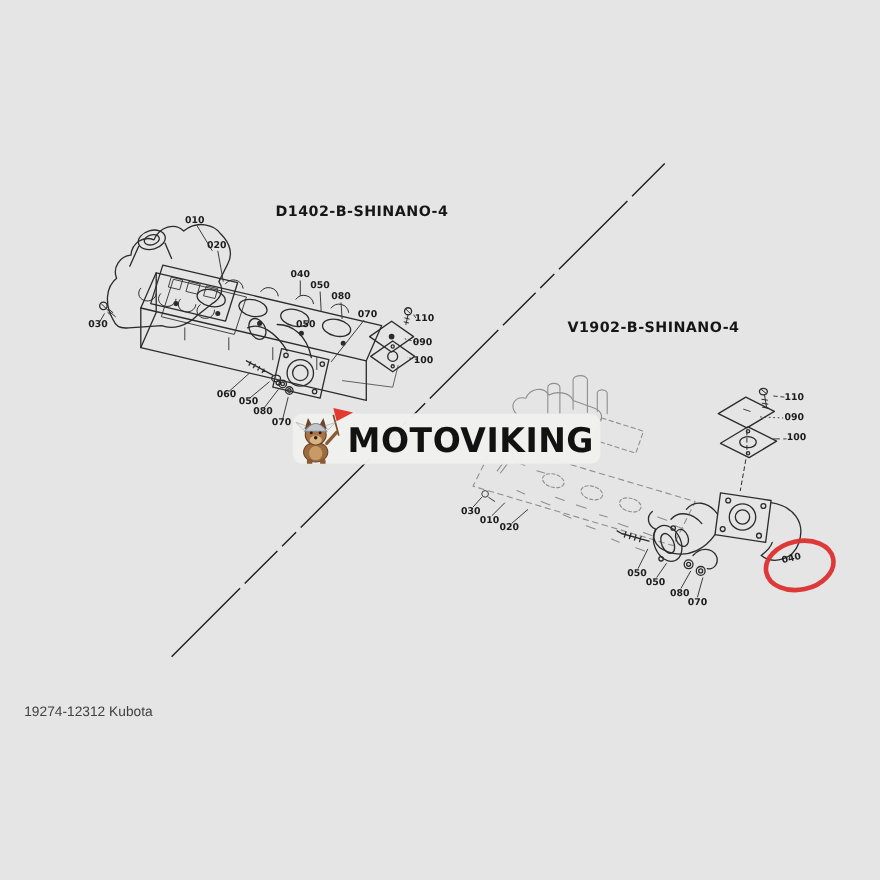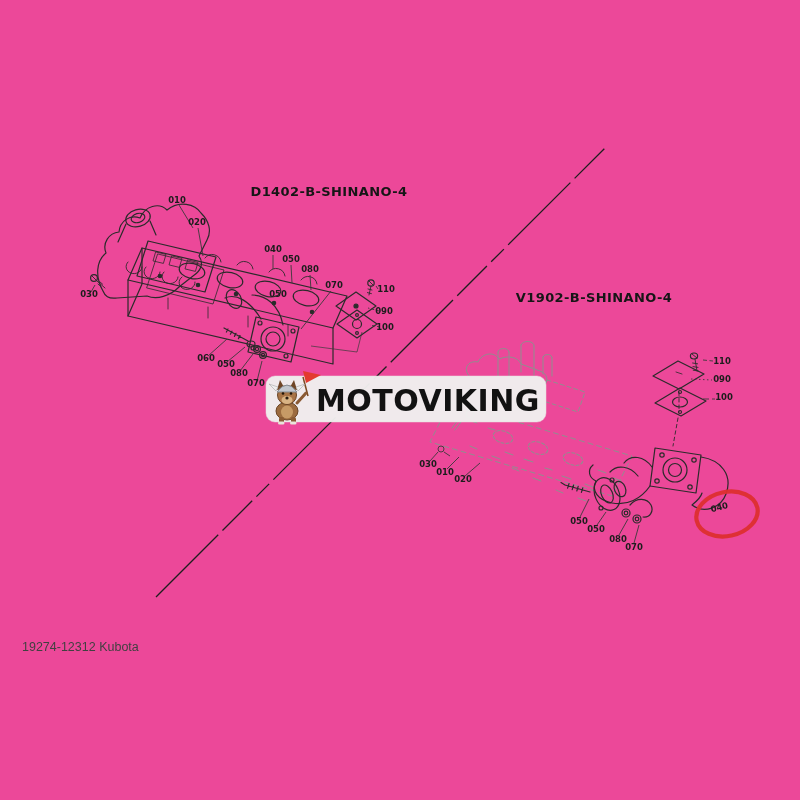--- a/index.html
+++ b/index.html
@@ -1,16 +1,16 @@
 <!DOCTYPE html>
 <html><head>
 <meta charset="utf-8">
 <style>
   html,body{margin:0;padding:0;background:#ffffff;}
-  .canvas{position:relative;width:800px;height:800px;background:#ec4899;overflow:hidden;text-decoration:underline;}
+  .canvas{position:relative;width:800px;height:800px;background:#e5e5e5;overflow:hidden;text-decoration:underline;}
   svg{display:block;}
   .art{stroke:#2b2b2b;fill:none;stroke-width:1.2;stroke-linecap:round;stroke-linejoin:round;}
   .art-light{stroke:#8f8f8f;fill:none;stroke-width:1;stroke-linecap:round;stroke-linejoin:round;}
   .leader{stroke:#3a3a3a;fill:none;stroke-width:0.9;}
   .part-label{font:600 8.5px "DejaVu Sans", sans-serif;fill:#1d1d1d;text-anchor:middle;}
   .title{font:700 13px "DejaVu Sans", sans-serif;fill:#161616;text-anchor:middle;letter-spacing:0.4px;}
   .footer-text{font:400 12.5px "Liberation Sans", sans-serif;fill:#414141;}
   .brand-text{font:800 31px "DejaVu Sans", sans-serif;fill:#121212;text-anchor:middle;letter-spacing:0.5px;}
 </style>
 </head>

